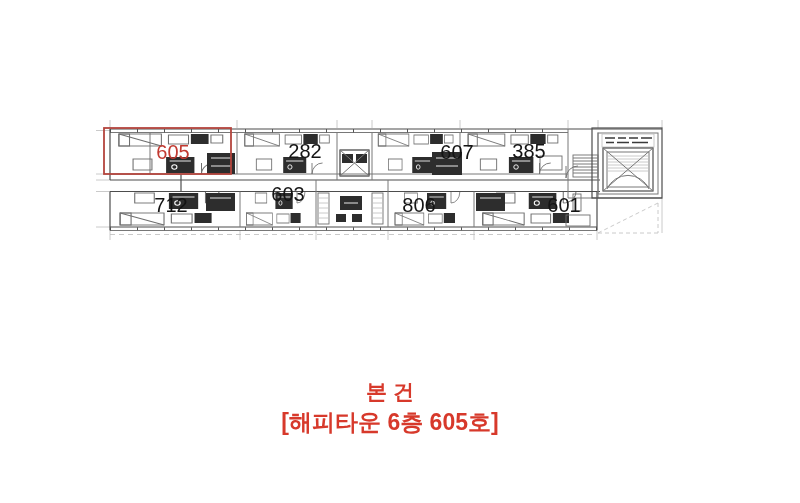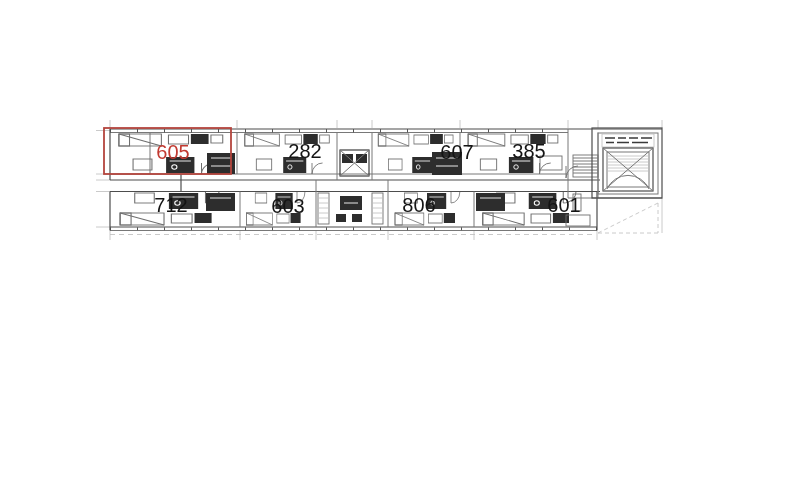--- a/index.html
+++ b/index.html
@@ -26,21 +26,21 @@
     position:absolute;transform:translate(-50%,-50%);
     font-size:20px;font-weight:400;color:var(--color-unit-label,#141414);
     letter-spacing:0px;white-space:nowrap;line-height:1;
   }
   .unit-lbl.hl{color:var(--color-highlight-label,#c23a31);}
   .lbl-605{left:173px;top:152px;}
   .lbl-606{left:305px;top:151px;}
   .lbl-607{left:419px;top:152px;margin-left:38px;}
   .lbl-608{left:529px;top:151px;}
   .lbl-604{left:171px;top:205px;}
-  .lbl-603{left:288px;top:206px;text-align:center;}
+  .lbl-603{left:288px;top:194px;text-align:center;}
   .lbl-602{left:419px;top:205px;}
   .lbl-601{left:564px;top:205px;}
 
   
   .caption{
     position:absolute;left:0;top:377px;width:780px;text-align:center;
     color:var(--color-annotation-text,#d7392b);font-weight:700;
   }
   .caption .l1{font-size:21px;line-height:29px;}
   .caption .l2{font-size:23px;line-height:32px;letter-spacing:0px;}
@@ -192,15 +192,17 @@
   <span class="unit-lbl hl lbl-605">605</span>
   <span class="unit-lbl lbl-606">282</span>
   <span class="unit-lbl lbl-607">607</span>
   <span class="unit-lbl lbl-608">385</span>
   <span class="unit-lbl lbl-604">712</span>
   <span class="unit-lbl lbl-603">603</span>
   <span class="unit-lbl lbl-602">806</span>
   <span class="unit-lbl lbl-601">601</span>
 
   <div class="caption">
+    <div class="l1">본 건</div>
+    <div class="l2">[해피타운 6층 605호]</div>
   </div>
 
 </div>
 
 </body></html>

